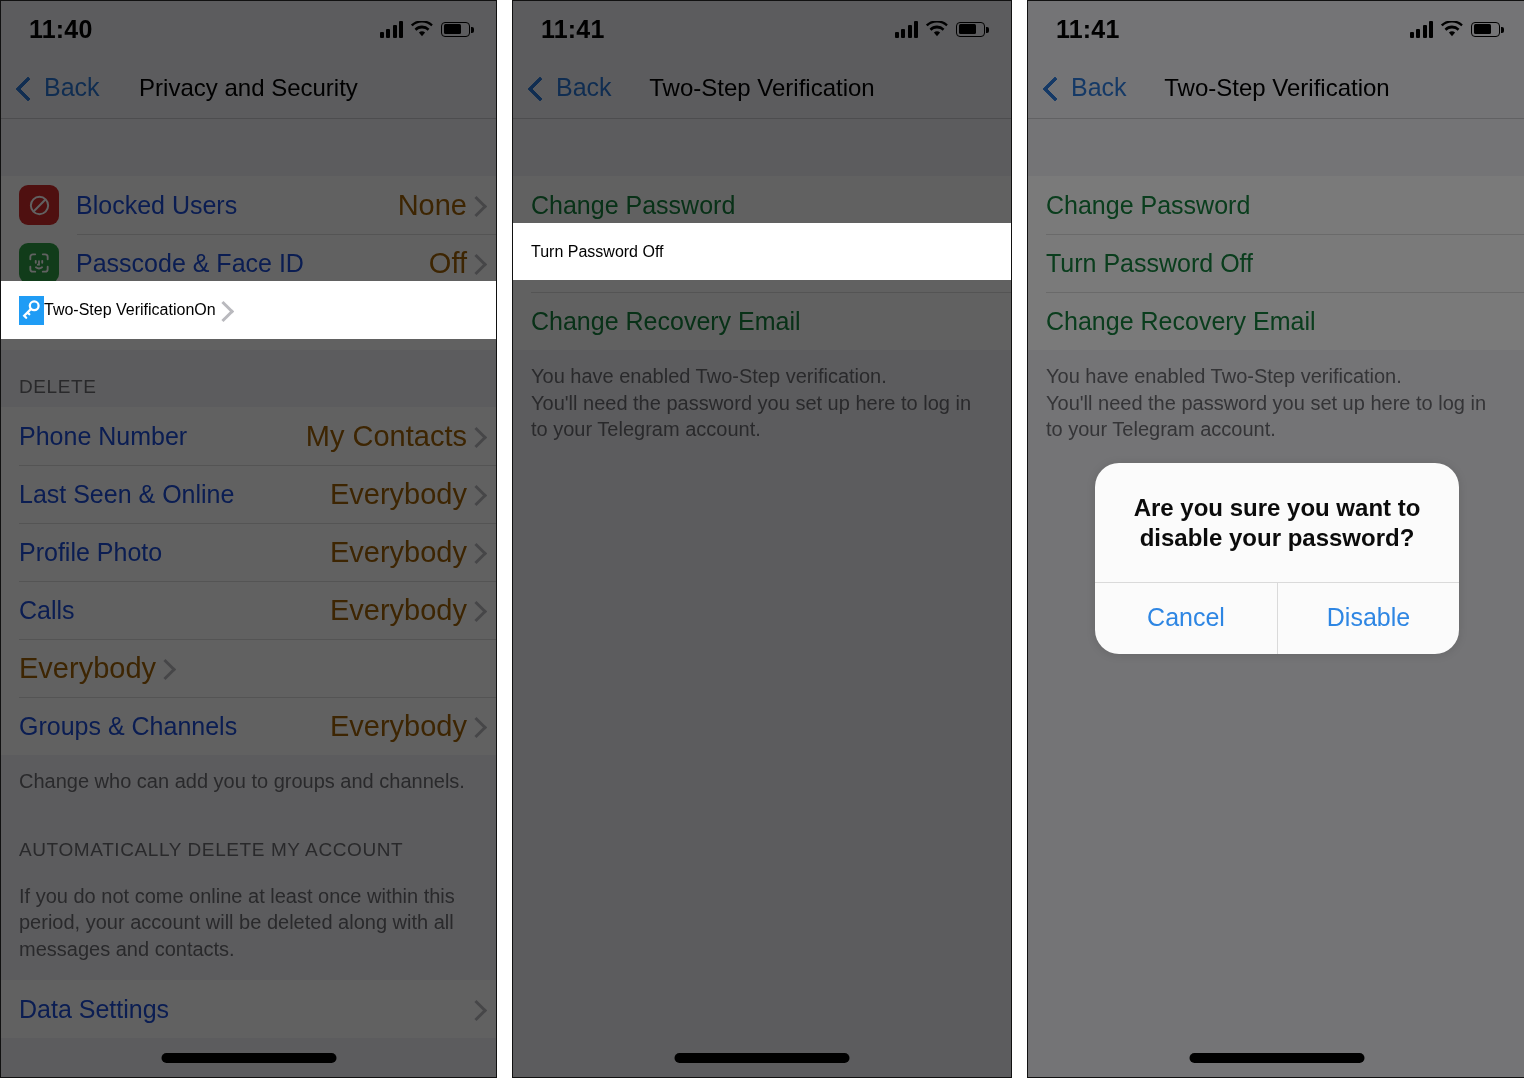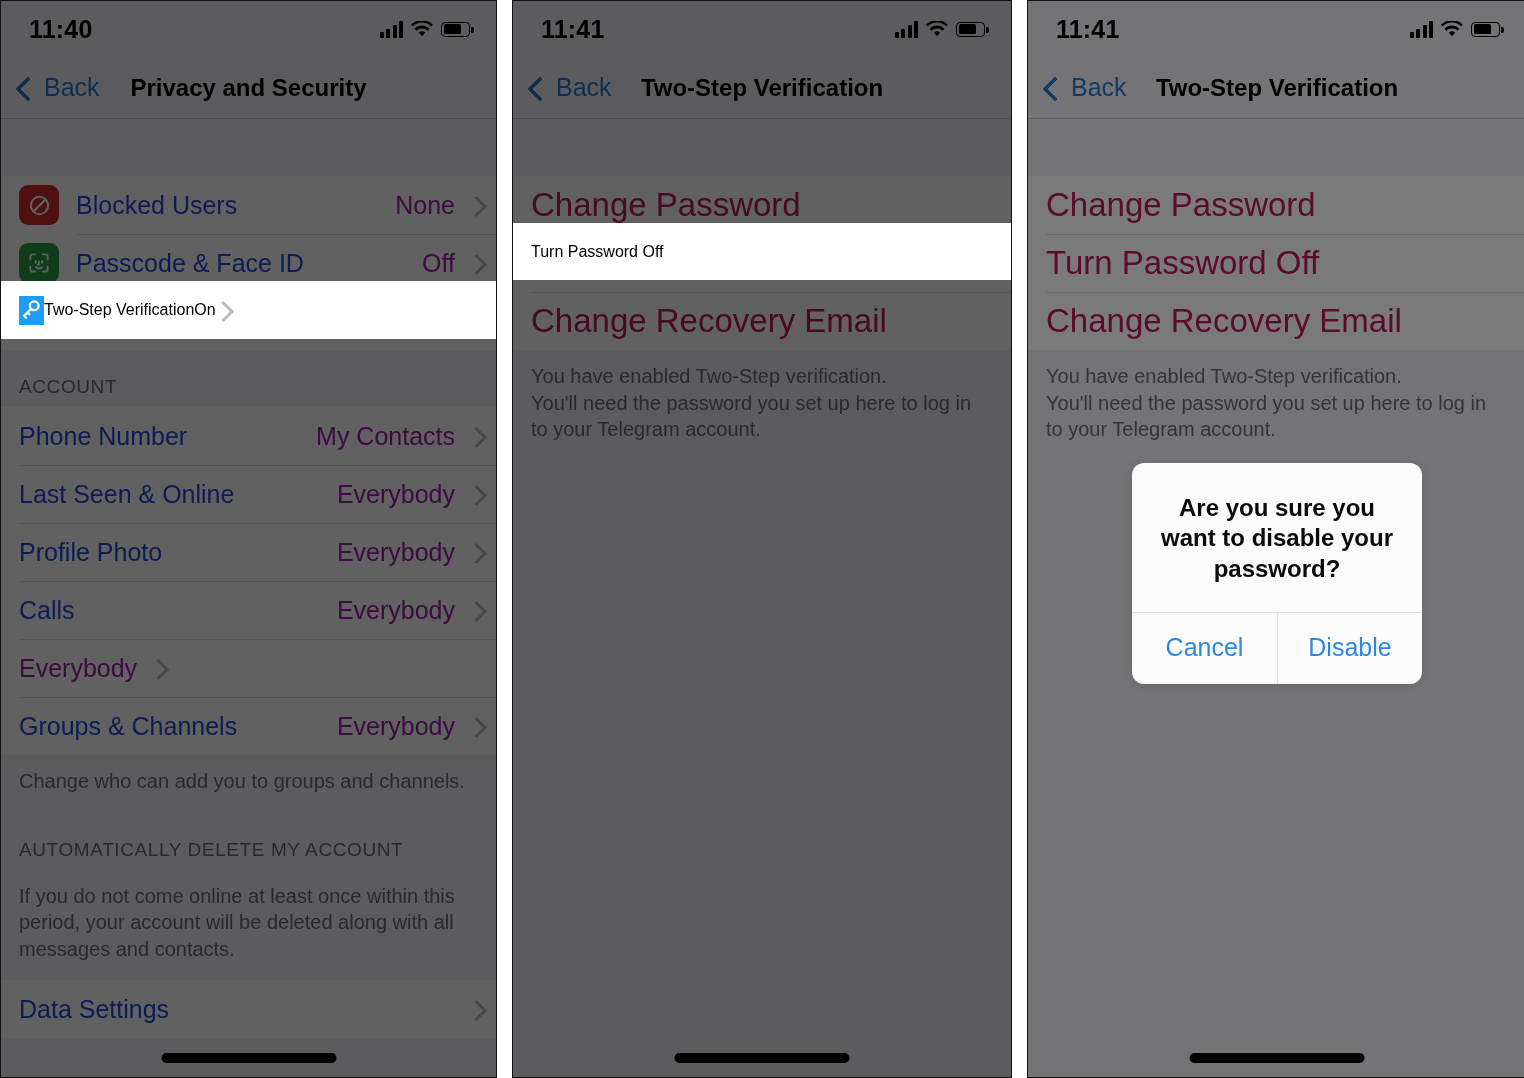--- a/index.html
+++ b/index.html
@@ -98,21 +98,21 @@
   }
   .chev-left::before {
     content:""; position:absolute; left:2px; top:3px;
     width: 14px; height: 14px;
     border-left: 4px solid #2c78d6; border-bottom: 4px solid #2c78d6;
     transform: rotate(45deg);
     border-radius: 1px;
   }
   .navtitle {
     position: absolute; left: 0; right: 0; text-align: center;
-    font-size: 24px; font-weight: 700; color: #000;
+    font-size: 24px; font-weight: 400; color: #000;
     pointer-events: none;
   }
 
   
   .content { flex: 1 1 auto; position: relative; overflow: hidden; }
   .gapblock { height: 57px; background: #f2f2f7; }
   .group { background: #fff; }
   .row {
     height: 58px;
     display: flex; align-items: center;
@@ -126,21 +126,21 @@
   }
   .row.indented + .row::before { left: 76px; }
   .row .appicon {
     width: 40px; height: 40px; border-radius: 9px;
     margin-right: 17px; flex: 0 0 40px;
     display:flex; align-items:center; justify-content:center;
   }
   .row .label {
     font-size: 25px; color: #1d4ed8; flex: 1 1 auto; white-space: nowrap;
   }
-  .row .value { font-size: 25px; color: #a21caf; margin-right: 14px; white-space: nowrap; }
+  .row .value { font-size: 29px; color: #a16207; margin-right: 2px; white-space: nowrap; }
   .chev-right {
     width: 11px; height: 19px; flex: 0 0 11px; position: relative;
   }
   .chev-right::before {
     content:""; position:absolute; left:0; top:3px;
     width: 12px; height: 12px;
     border-right: 3px solid #b9b9be; border-top: 3px solid #b9b9be;
     transform: rotate(45deg);
   }
   .sectionhdr {
@@ -156,21 +156,21 @@
 
   
   .linkrow {
     height: 58px; display:flex; align-items:center;
     padding: 0 18px; background:#fff; position: relative;
   }
   .linkrow + .linkrow::before {
     content:""; position:absolute; left:18px; right:0; top:0; height:1px;
     background: rgba(0,0,0,0.13);
   }
-  .linkrow .ltext { font-size: 33px; color: #be185d; }
+  .linkrow .ltext { font-size: 25px; color: #15803d; }
 
   
   .ic-block { background: #cf2b2b; }
   .ic-face  { background: #2e9e44; }
   .ic-key   { background: #1f9cf5; }
 
   
   .spot {
     position: absolute; left: 0; right: 0;
     background: #fff;
@@ -186,23 +186,23 @@
     width: 175px; height: 10px;
     background: #000; border-radius: 6px;
     z-index: 70;
   }
 
   
   .alert {
     position: absolute;
     left: 50%; transform: translateX(-50%);
     top: 462px;
-    width: 290px;
+    width: 364px;
     background: #fbfbfb;
-    border-radius: 12px;
+    border-radius: 24px;
     z-index: 80;
     overflow: hidden;
     box-shadow: 0 1px 10px rgba(0,0,0,0.12);
   }
   .alert-title {
     font-size: 24px; font-weight: 700; color: #0b0b0b;
     text-align: center; line-height: 1.27;
     padding: 30px 26px 28px 26px;
   }
   .alert-actions {
@@ -285,21 +285,21 @@
             <span class="value">Off</span>
             <span class="chev-right"></span>
           </div>
 
           <div class="row indented" style="visibility:hidden">
             <span class="appicon ic-key"></span>
             <span class="label">&nbsp;</span>
           </div>
         </div>
 
-        <div class="sectionhdr">ACCOUNT</div>
+        <div class="sectionhdr">DELETE</div>
 
         <div class="group">
           <div class="row">
             <span class="label">Phone Number</span>
             <span class="value">My Contacts</span>
             <span class="chev-right"></span>
           </div>
           <div class="row">
             <span class="label">Last Seen &amp; Online</span>
             <span class="value">Everybody</span>

